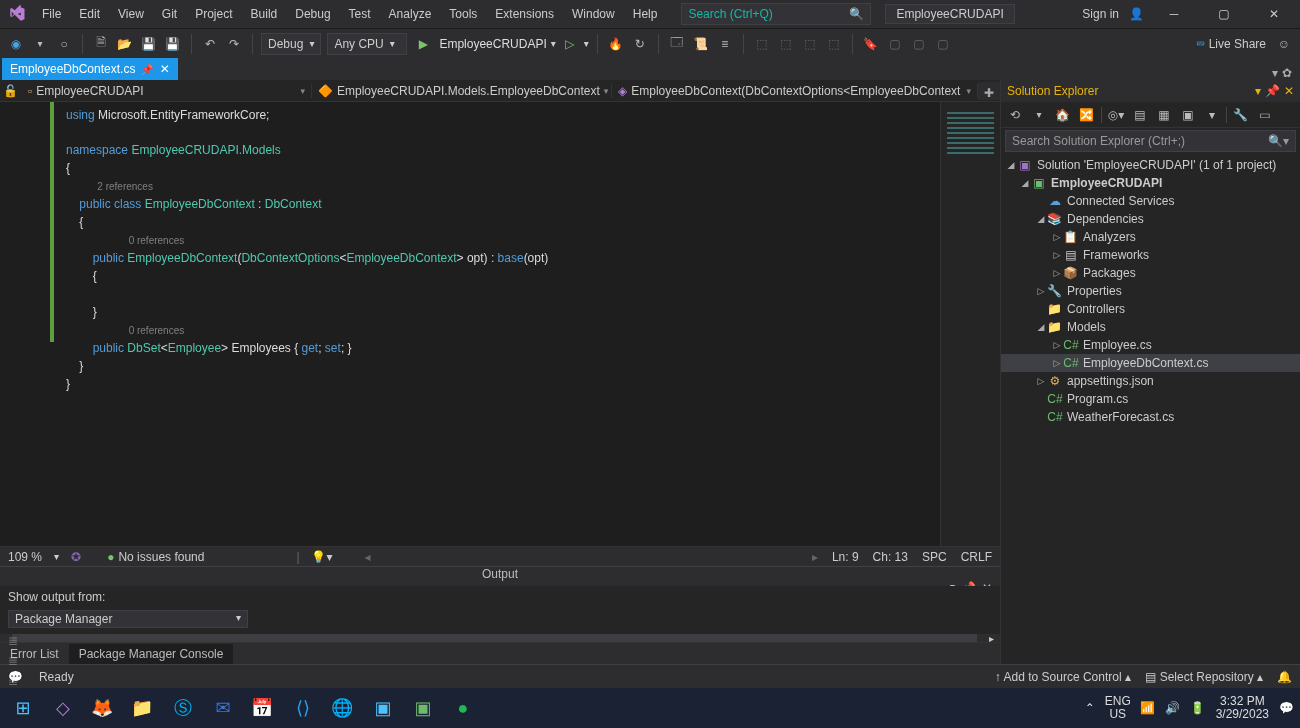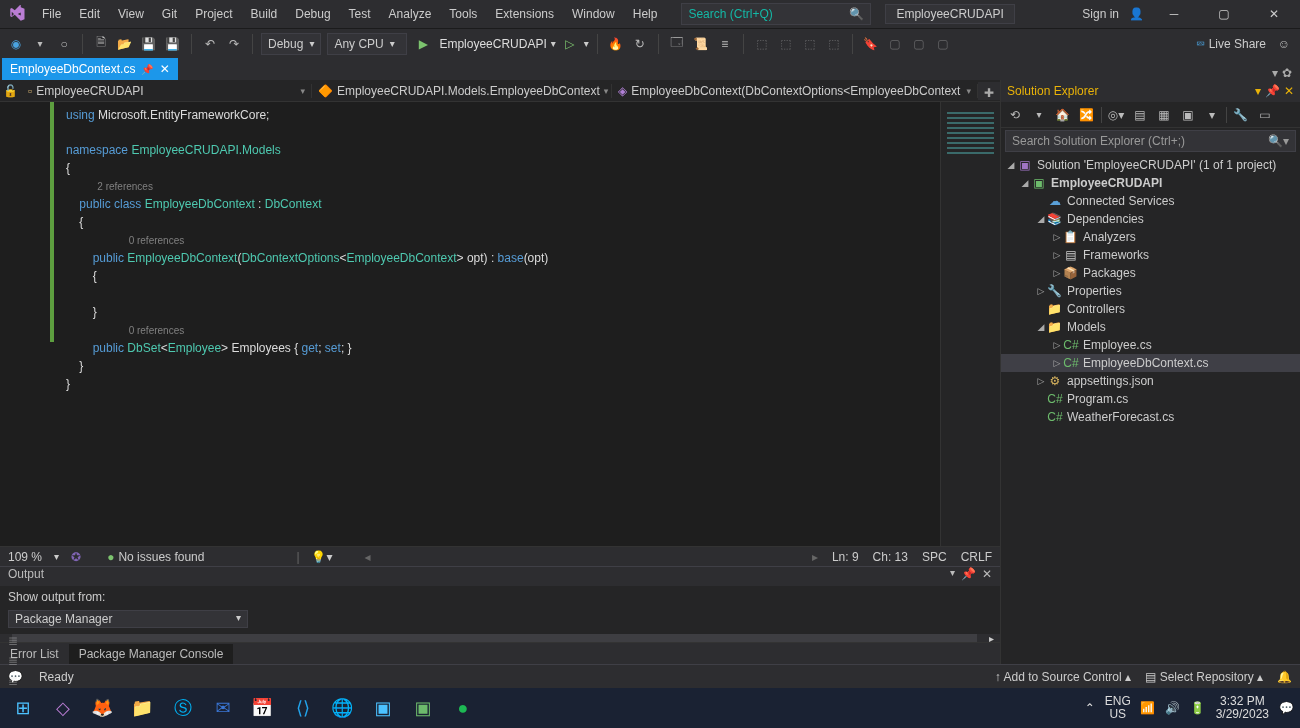--- a/index.html
+++ b/index.html
@@ -53,21 +53,21 @@
 .minimap { width:60px; background:#252526; border-left:1px solid #333; position:relative; }
 .minimap .lines { position:absolute; top:10px; left:6px; right:6px; }
 .minimap .lines div { height:2px; margin-bottom:3px; background:#3a6a6a; }
 .add-btn { width:22px; background:#2d2d30; display:flex; align-items:flex-start; justify-content:center; padding-top:4px; color:#aaa; }
 
 .editor-status { height:20px; background:#2d2d30; display:flex; align-items:center; font-size:11px; padding:0 8px; gap:12px; border-top:1px solid #333; }
 .editor-status .ok { color:#7cc36e; margin-right:4px; }
 .editor-status .right { margin-left:auto; display:flex; gap:14px; }
 
 
-.output-head { height:20px; background:#2d2d30; display:flex; align-items:flex-start; padding:0 8px; color:#bbb; border-top:1px solid #3f3f46; }
+.output-head { height:20px; background:#2d2d30; display:flex; align-items:center; padding:0 8px; color:#bbb; border-top:1px solid #3f3f46;flex-direction:column; }
 .output-head .right { margin-left:auto; display:flex; gap:6px; }
 .output-body { height:48px; background:#252526; display:flex; align-items:flex-start; padding:4px 8px; gap:6px; font-size:12px;flex-direction:column; }
 .output-body .combo { background:#333337; border:1px solid #3f3f46; padding:1px 6px; width:240px; display:flex; justify-content:space-between; }
 
 .bot-tabs { height:22px; background:#2d2d30; display:flex; align-items:center; gap:0; border-top:1px solid #333; }
 .bot-tabs span { padding:3px 10px; color:#bbb; }
 .bot-tabs span.active { background:#1e1e1e; }
 
 
 .solexp { width:300px; background:#252526; display:flex; flex-direction:column; border-left:1px solid #333; }

